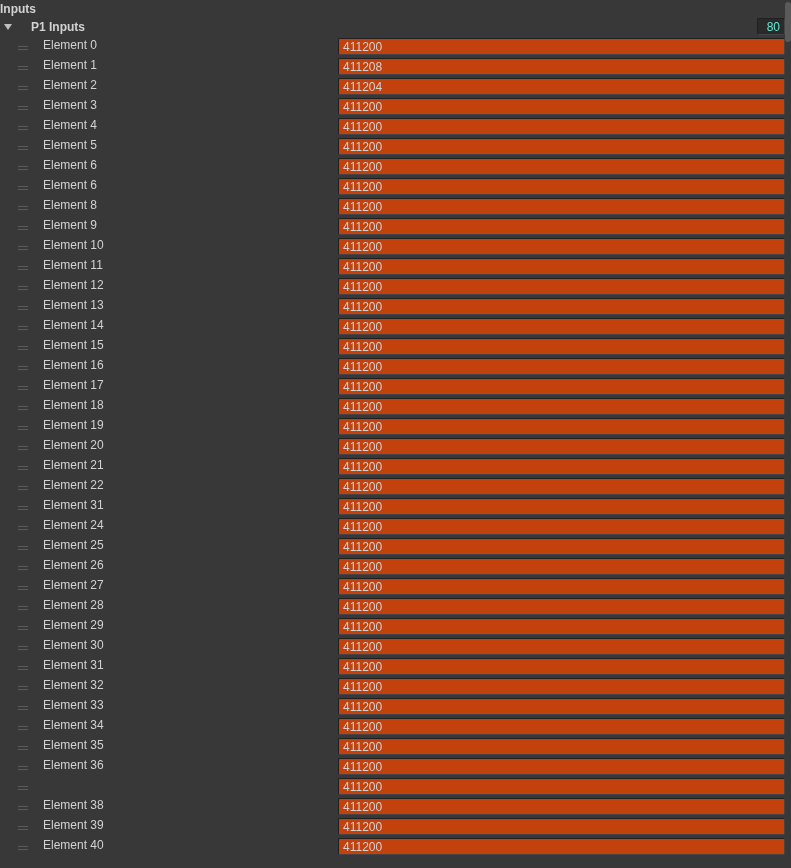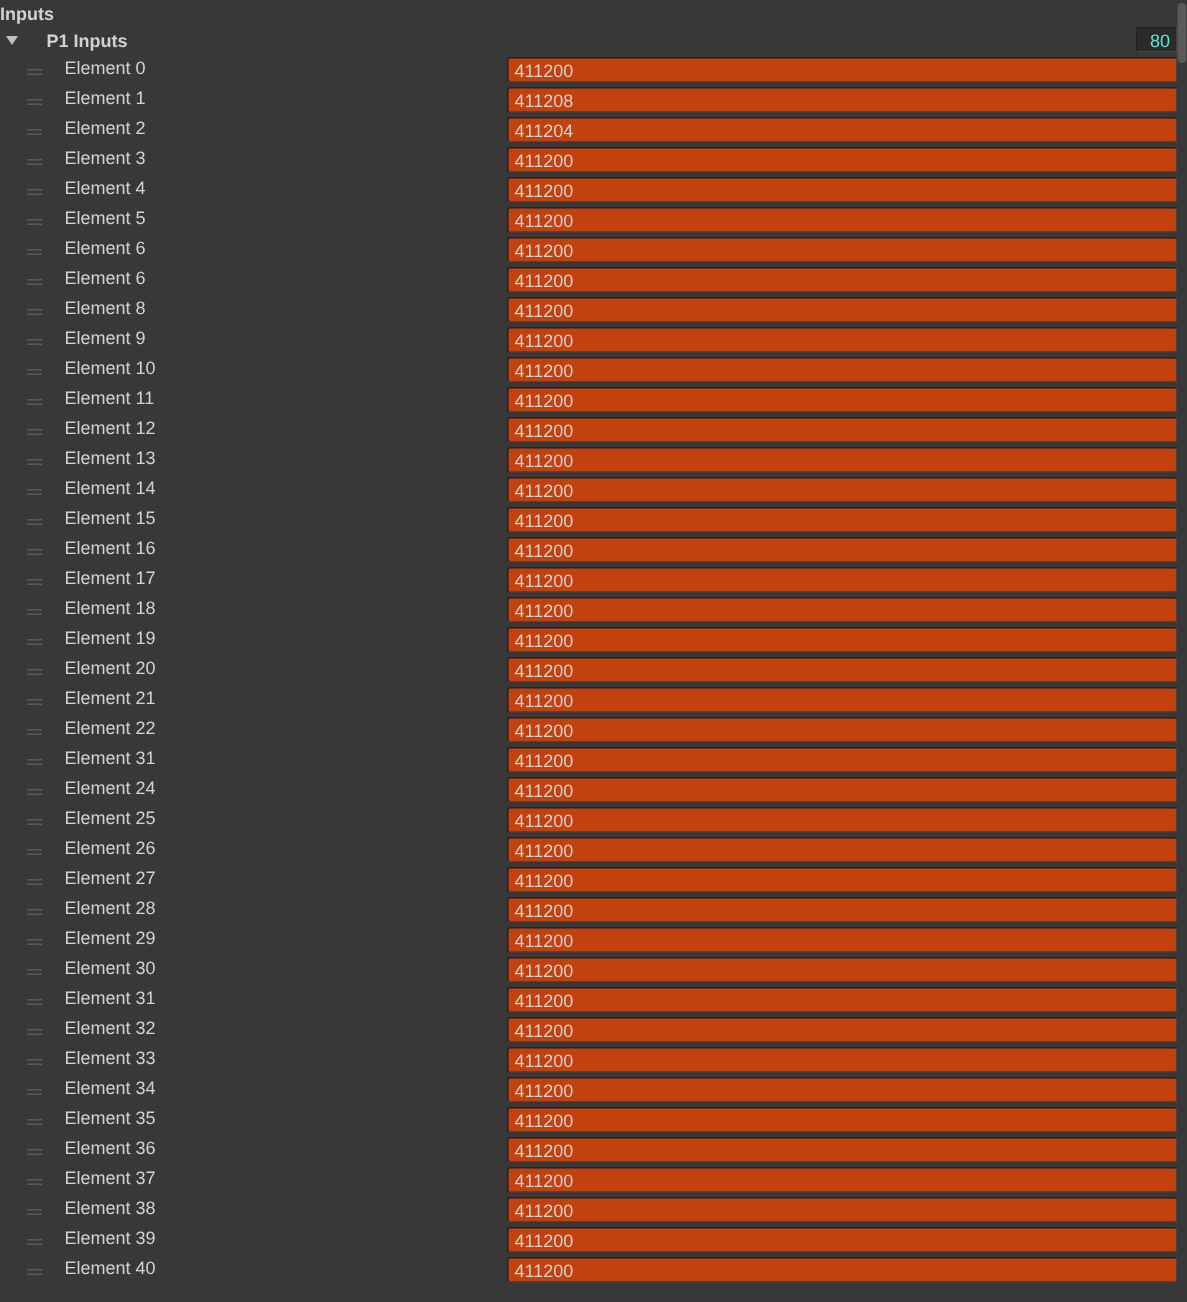--- a/index.html
+++ b/index.html
@@ -447,21 +447,20 @@
           <div class="bar"></div>
         </div>
         <div class="element-label">Element 36</div>
         <input class="element-input" value="411200" style="">
       </div>
       <div class="element-row">
         <div class="drag-handle">
           <div class="bar"></div>
           <div class="bar"></div>
         </div>
-        <div class="element-label">Element 37</div>
         <input class="element-input" value="411200" style="">
       </div>
       <div class="element-row">
         <div class="drag-handle">
           <div class="bar"></div>
           <div class="bar"></div>
         </div>
         <div class="element-label">Element 38</div>
         <input class="element-input" value="411200" style="">
       </div>

